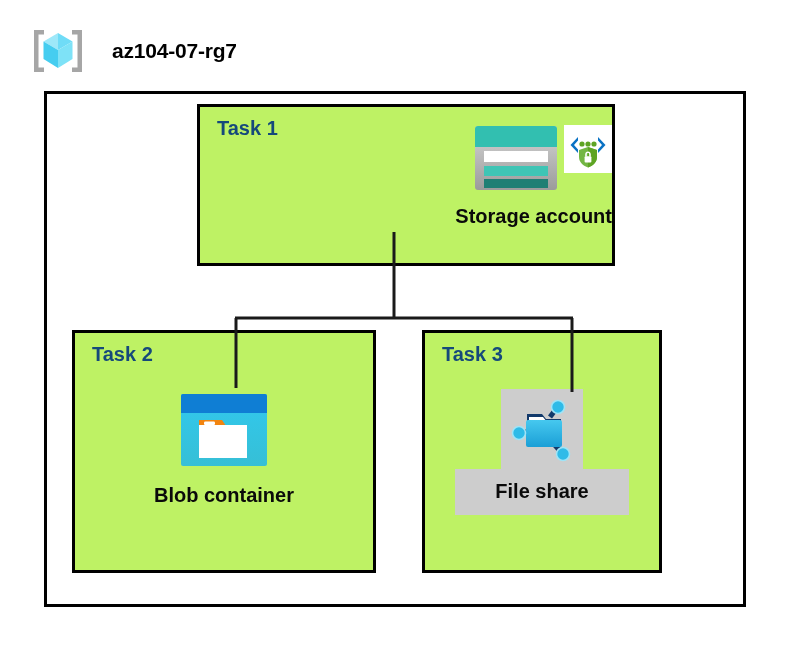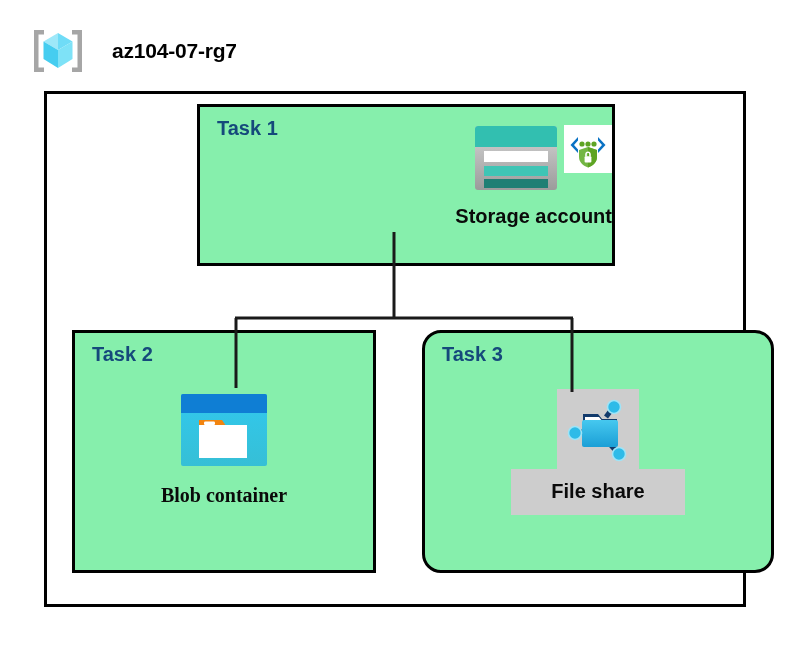--- a/index.html
+++ b/index.html
@@ -45,27 +45,27 @@
     width: 702px;
     height: 516px;
     border: 3px solid #000000;
     box-sizing: border-box;
     background: #ffffff;
   }
 
   
   .task-box {
     position: absolute;
-    background: #86efac;
+    background: #bef264;
     border: 3px solid #000000;
     box-sizing: border-box;
   }
   #task1-box { left: 197px; top: 104px; width: 418px; height: 162px; }
   #task2-box { left: 72px;  top: 330px; width: 304px; height: 243px; }
-  #task3-box { left: 422px; top: 330px; width: 352px; height: 243px; border-radius: 19px; }
+  #task3-box { left: 422px; top: 330px; width: 240px; height: 243px; }
 
   .task-label {
     position: absolute;
     left: 17px;
     top: 10px;
     font-size: 20px;
     font-weight: bold;
     color: #15497b;
     white-space: nowrap;
   }
@@ -97,21 +97,21 @@
     gap: 6px;
     margin-bottom: 9px;
   }
   #node-storage .node-caption { margin-left: 0; }
 
   
   #node-blob {
     left: 0; right: 0;
     top: 60px;
   }
-  #node-blob .node-caption { margin-top: 12px; font-family: Liberation Serif, serif; }
+  #node-blob .node-caption { margin-top: 12px; }
 
   
   #node-fileshare {
     left: 0; right: 0;
     top: 56px;
   }
   #node-fileshare .node-caption {
     margin-top: 0;
     padding: 10px 40px 12px 40px;
     background: #cdcdcd;

